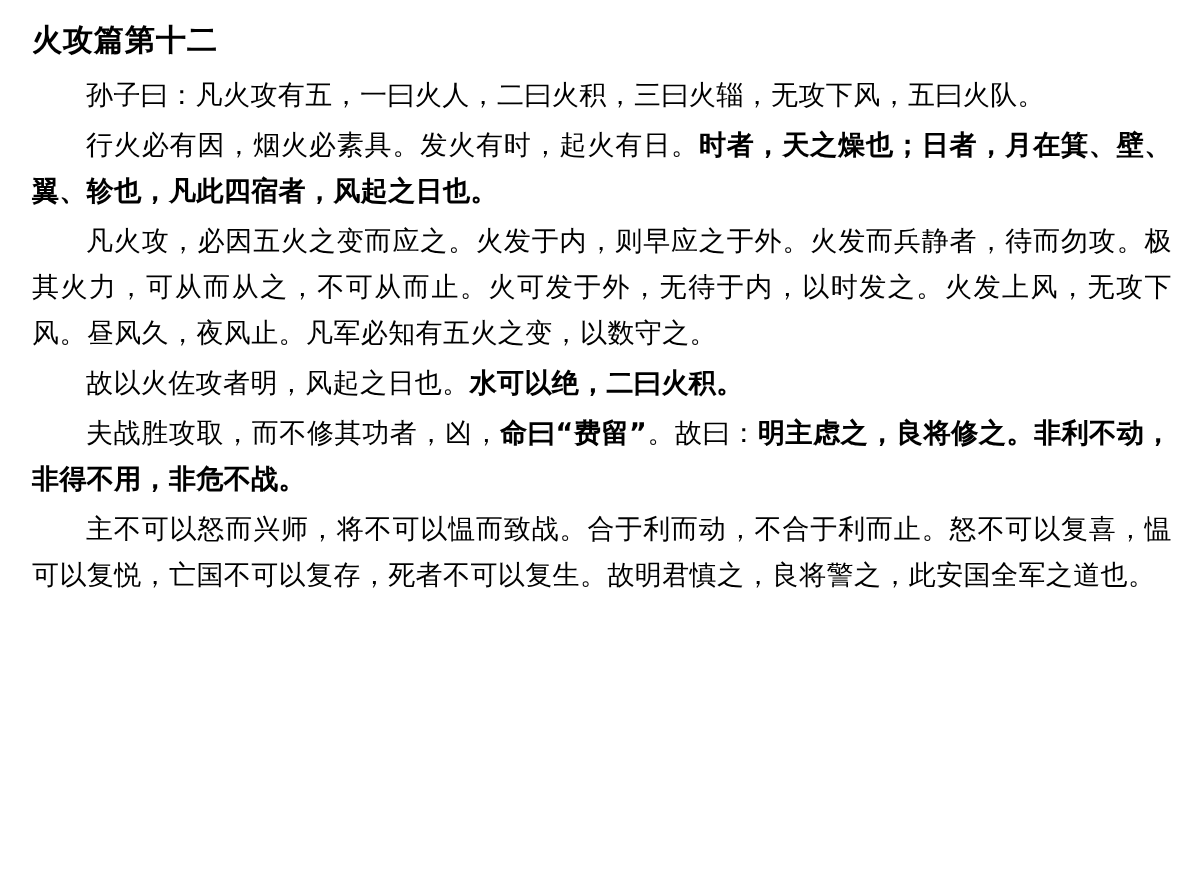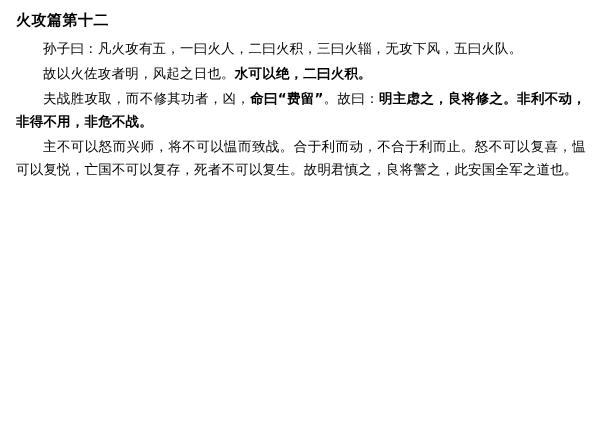--- a/index.html
+++ b/index.html
@@ -44,17 +44,19 @@
     font-weight: bold;
   }
 </style>
 </head>
 <body>
 
 <div class="page">
   <h1 class="doc-title">火攻篇第十二</h1>
   <div class="body-text">
     <p class="para"><span>孙子曰：凡火攻有五，一曰火人，二曰火积，三曰火辎，无攻下风，五曰火队。</span></p>
+    <p class="para"><span>行火必有因，烟火必素具。发火有时，起火有日。</span><span class="b">时者，天之燥也；日者，月在箕、壁、翼、轸也，凡此四宿者，风起之日也。</span></p>
+    <p class="para"><span>凡火攻，必因五火之变而应之。火发于内，则早应之于外。火发而兵静者，待而勿攻。极其火力，可从而从之，不可从而止。火可发于外，无待于内，以时发之。火发上风，无攻下风。昼风久，夜风止。凡军必知有五火之变，以数守之。</span></p>
     <p class="para"><span>故以火佐攻者明，风起之日也。</span><span class="b">水可以绝，二曰火积。</span></p>
     <p class="para"><span>夫战胜攻取，而不修其功者，凶，</span><span class="b">命曰“费留”</span><span>。故曰：</span><span class="b">明主虑之，良将修之。非利不动，非得不用，非危不战。</span></p>
     <p class="para tight"><span>主不可以怒而兴师，将不可以愠而致战。合于利而动，不合于利而止。怒不可以复喜，愠可以复悦，亡国不可以复存，死者不可以复生。故明君慎之，良将警之，此安国全军之道也。</span></p>
   </div>
 </div>
 
 </body></html>

